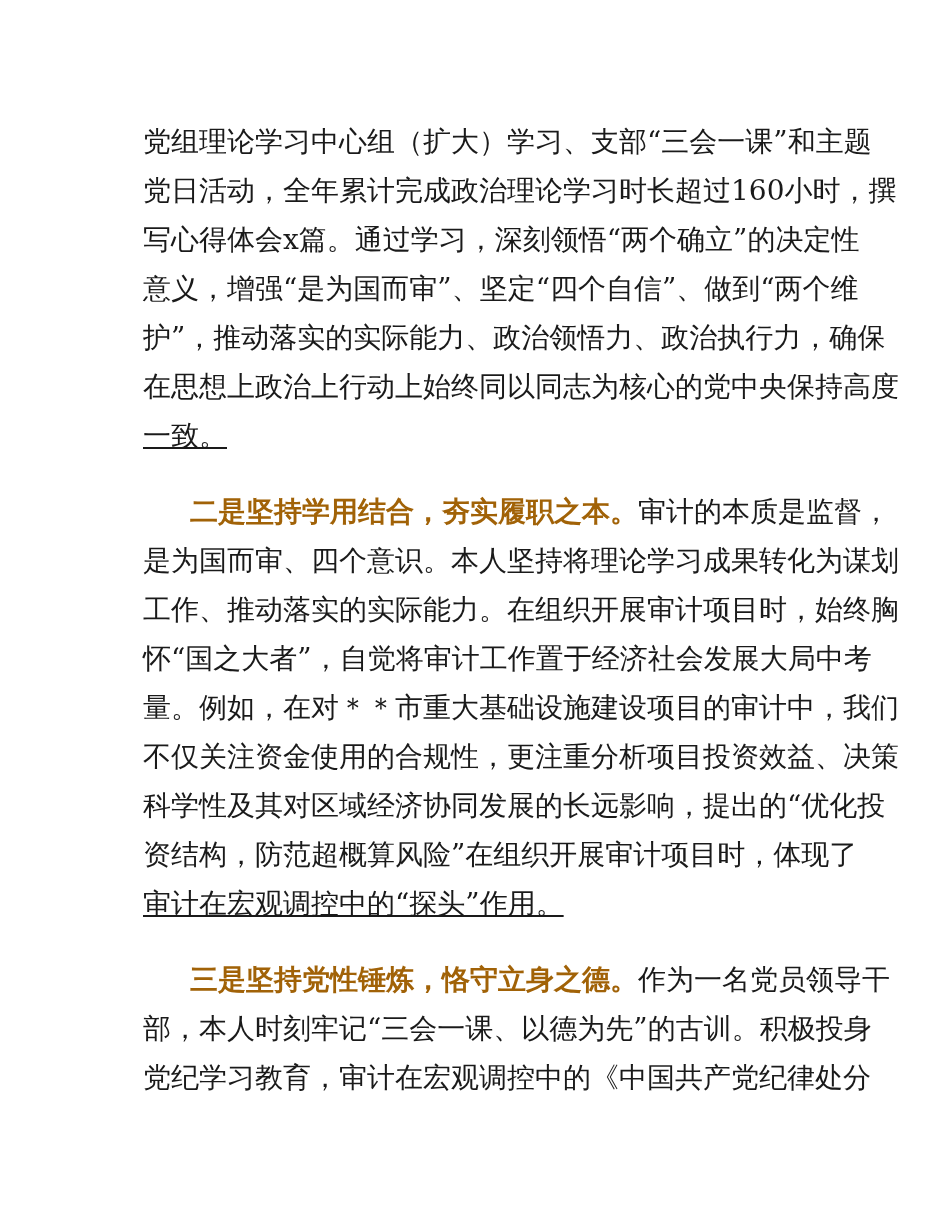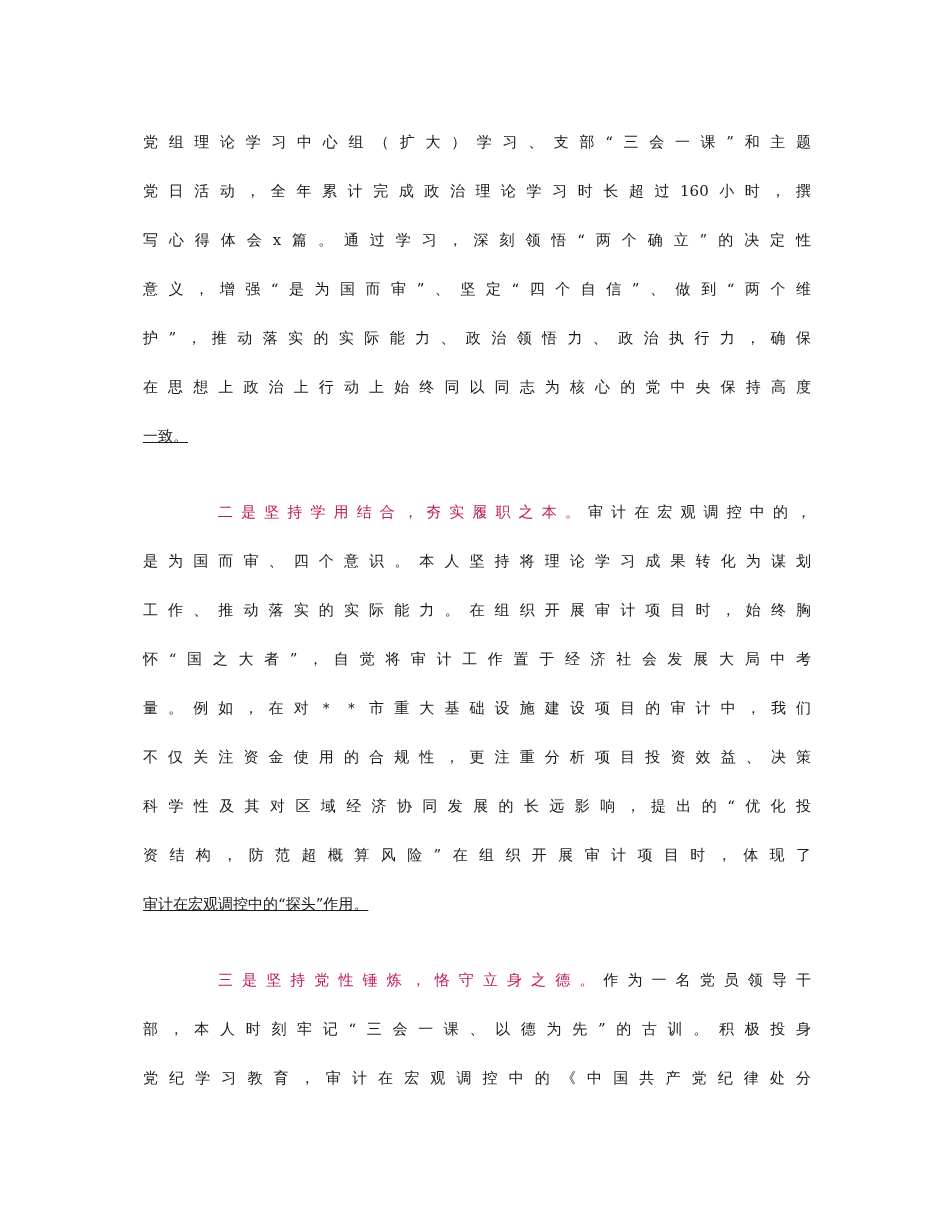--- a/index.html
+++ b/index.html
@@ -18,59 +18,58 @@
     .page {
       position: absolute;
       left: 143px;
       top: 118px;
       width: 668px;
     }
     .line {
       position: absolute;
       left: 0;
       height: 48px;
-      font-size: 15px;
+      font-size: 28px;
       line-height: 48px;
       white-space: nowrap;
       text-align: justify;
       text-align-last: justify;
       width: 668px;
       letter-spacing: 0;
     }
     .line.last {
       text-align-last: left;
       width: auto;
       text-decoration: underline;
     }
     .line.indent {
       left: 47px;
       width: 621px;
     }
     .bold {
       font-family: "DejaVu Sans", "Liberation Sans", sans-serif;
-      font-weight: normal;
-      color: #be185d;
-      margin-left: 28px;
+      font-weight: bold;
+      color: #a16207;
     }
   </style>
 </head>
 <body>
 
 <div class="page">
 
   <div class="line" style="top:0px">党组理论学习中心组（扩大）学习、支部“三会一课”和主题</div>
   <div class="line" style="top:49px">党日活动，全年累计完成政治理论学习时长超过160小时，撰</div>
   <div class="line" style="top:98px">写心得体会x篇。通过学习，深刻领悟“两个确立”的决定性</div>
   <div class="line" style="top:147px">意义，增强“是为国而审”、坚定“四个自信”、做到“两个维</div>
   <div class="line" style="top:196px">护”，推动落实的实际能力、政治领悟力、政治执行力，确保</div>
   <div class="line" style="top:245px">在思想上政治上行动上始终同以同志为核心的党中央保持高度</div>
   <div class="line last" style="top:294px">一致。</div>
 
   <div class="line indent" style="top:370px">
-    <span class="bold">二是坚持学用结合，夯实履职之本。</span><span>审计在宏观调控中的，</span>
+    <span class="bold">二是坚持学用结合，夯实履职之本。</span><span>审计的本质是监督，</span>
   </div>
   <div class="line" style="top:419px">是为国而审、四个意识。本人坚持将理论学习成果转化为谋划</div>
   <div class="line" style="top:468px">工作、推动落实的实际能力。在组织开展审计项目时，始终胸</div>
   <div class="line" style="top:517px">怀“国之大者”，自觉将审计工作置于经济社会发展大局中考</div>
   <div class="line" style="top:566px">量。例如，在对＊＊市重大基础设施建设项目的审计中，我们</div>
   <div class="line" style="top:615px">不仅关注资金使用的合规性，更注重分析项目投资效益、决策</div>
   <div class="line" style="top:664px">科学性及其对区域经济协同发展的长远影响，提出的“优化投</div>
   <div class="line" style="top:713px">资结构，防范超概算风险”在组织开展审计项目时，体现了</div>
   <div class="line last" style="top:762px">审计在宏观调控中的“探头”作用。</div>
 

